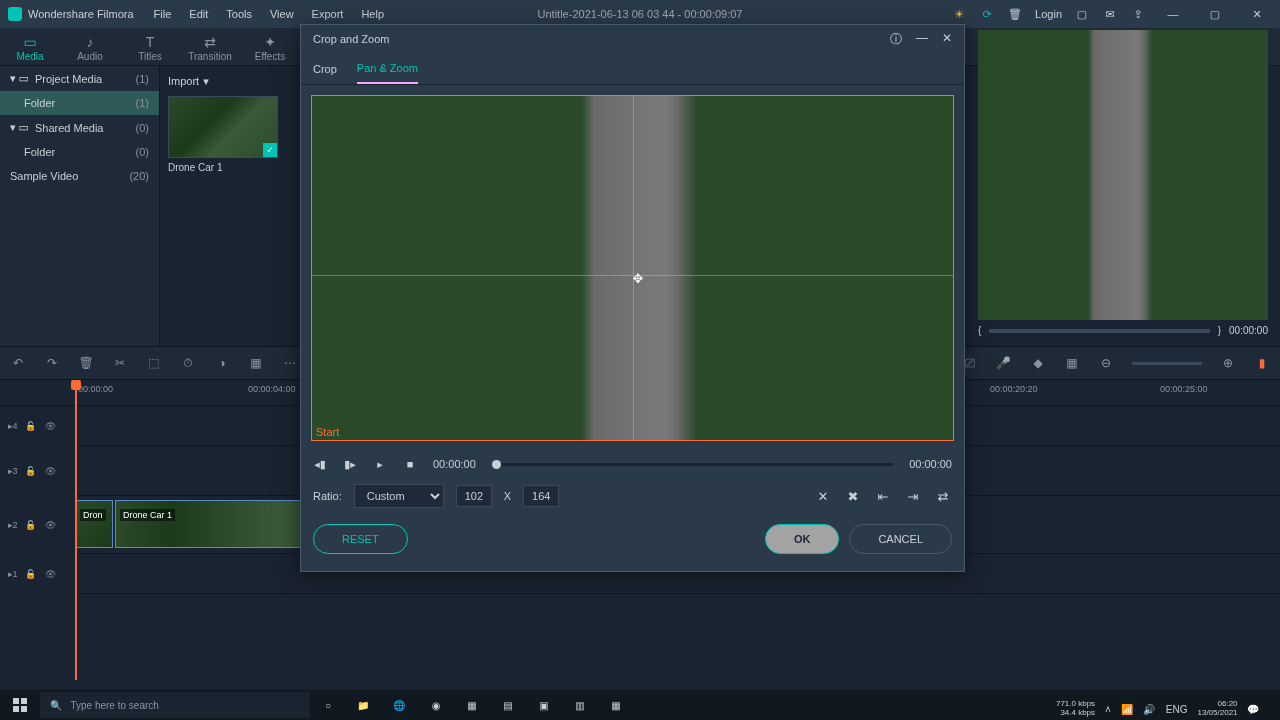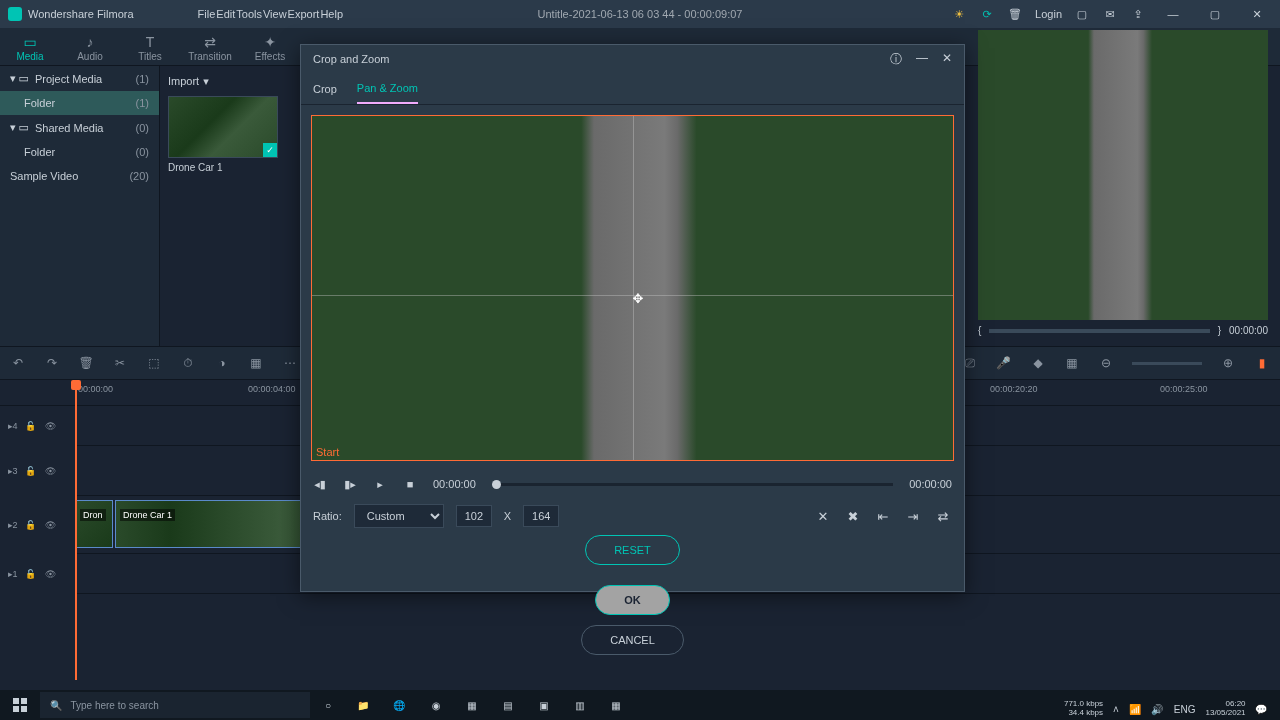--- a/index.html
+++ b/index.html
@@ -2,21 +2,21 @@
 <html><head>
 <meta charset="utf-8">
 <style>
 * { margin: 0; padding: 0; box-sizing: border-box; font-family: Arial, sans-serif; user-select: none; }
 body { width: 1280px; height: 720px; background: #1a2332; overflow: hidden; position: relative; }
 
 
 .titlebar { height: 28px; background: #2b3a4a; display: flex; align-items: center; padding: 0 8px; color: #c8d0d8; font-size: 11px; }
 .titlebar .logo { width: 14px; height: 14px; background: #00c4b4; border-radius: 3px; margin-right: 6px; }
 .titlebar .app-name { margin-right: 20px; }
-.titlebar .menu-items { display: flex; gap: 1px; margin-left: 44px; }
+.titlebar .menu-items { display: flex; gap: 18px; }
 .titlebar .menu-items span { cursor: pointer; }
 .titlebar .doc-title { position: absolute; left: 50%; transform: translateX(-50%); color: #a0a8b0; }
 .titlebar .right { margin-left: auto; display: flex; gap: 12px; align-items: center; }
 .titlebar .icon-btn { width: 16px; height: 16px; display: flex; align-items: center; justify-content: center; cursor: pointer; }
 .titlebar .win-btn { width: 30px; height: 20px; display: flex; align-items: center; justify-content: center; cursor: pointer; }
 
 
 .module-tabs { height: 38px; background: #1e2a38; display: flex; align-items: center; border-bottom: 1px solid #0f1620; }
 .module-tab { display: flex; flex-direction: column; align-items: center; width: 60px; color: #8a94a0; font-size: 10px; cursor: pointer; padding-top: 2px; }
 .module-tab.active { color: #00c4b4; }
@@ -63,21 +63,21 @@
 .track.tall { height: 58px; }
 .track.short { height: 40px; }
 .track-header { position: absolute; left: -75px; width: 75px; height: 100%; display: flex; align-items: center; gap: 8px; padding-left: 8px; color: #8a94a0; font-size: 9px; }
 .track-header span { cursor: pointer; }
 
 .clip { position: absolute; left: 0; width: 385px; height: 48px; border: 1px solid #5a8aca; background: linear-gradient(90deg, #2a4a2a, #1a3a1a, #2a4a2a, #3a5a3a, #2a4a2a, #1a3a1a, #2a4a2a, #3a5a3a); top: 4px; }
 .clip-small { position: absolute; left: 0; width: 38px; height: 48px; border: 1px solid #5a8aca; background: linear-gradient(135deg, #2a4a2a, #1a3a1a); top: 4px; }
 .clip .clip-label, .clip-small .clip-label { position: absolute; top: 2px; left: 4px; font-size: 9px; color: #fff; background: rgba(0,0,0,0.5); padding: 1px 3px; margin-top: 6px; }
 
 
-.modal { position: absolute; top: 44px; left: 300px; width: 665px; height: 548px; background: #2b3a48; border: 1px solid #4a5a6a; box-shadow: 0 4px 20px rgba(0,0,0,0.5); z-index: 100; color: #c8d0d8; }
+.modal { position: absolute; top: 24px; left: 300px; width: 665px; height: 548px; background: #2b3a48; border: 1px solid #4a5a6a; box-shadow: 0 4px 20px rgba(0,0,0,0.5); z-index: 100; color: #c8d0d8; }
 .modal-header { height: 28px; display: flex; align-items: center; padding: 0 12px; font-size: 11px; justify-content: space-between; }
 .modal-header .right-icons { display: flex; gap: 14px; }
 .modal-header .right-icons span { cursor: pointer; font-size: 12px; }
 .modal-tabs { height: 32px; display: flex; align-items: center; padding: 0 12px; gap: 20px; font-size: 11px; border-bottom: 1px solid #1a2430; }
 .modal-tabs .tab { padding: 8px 0; cursor: pointer; }
 .modal-tabs .tab.active { color: #00c4b4; border-bottom: 2px solid #f0abfc; }
 
 .modal-preview { margin: 10px; height: 346px; position: relative; border: 1px solid #ff6b35; background: linear-gradient(90deg, #2a4a2a 0%, #2a4a2a 42%, #6a6a6a 44%, #7a7a7a 55%, #6a6a6a 57%, #2a4a2a 60%, #2a4a2a 100%); overflow: hidden; }
 .crosshair-v { position: absolute; left: 50%; top: 0; width: 1px; height: 100%; background: rgba(200,200,200,0.4); }
 .crosshair-h { position: absolute; top: 52%; left: 0; width: 100%; height: 1px; background: rgba(200,200,200,0.4); }
@@ -97,31 +97,31 @@
 .modal-playback .scrubber { flex: 1; height: 3px; background: #1a2430; position: relative; }
 .modal-playback .scrubber::before { content: ''; position: absolute; left: 0; top: -3px; width: 9px; height: 9px; background: #c8d0d8; border-radius: 50%; }
 
 .modal-ratio { height: 38px; display: flex; align-items: center; padding: 0 12px; gap: 12px; font-size: 11px; }
 .modal-ratio select, .modal-ratio input { background: #1e2a38; border: 1px solid #3a4a5a; color: #c8d0d8; padding: 4px 8px; font-size: 11px; }
 .modal-ratio select { width: 90px; }
 .modal-ratio input { width: 36px; text-align: center; }
 .modal-ratio .spacer { flex: 1; }
 .modal-ratio .ratio-icon { cursor: pointer; font-size: 13px; width: 18px; text-align: center; }
 
-.modal-footer { height: 48px; display: flex; align-items: center; padding: 0 12px; gap: 10px; flex-direction: column; }
+.modal-footer { height: 48px; display: flex; align-items: center; padding: 0 12px; gap: 10px; }
 .modal-footer .spacer { flex: 1; }
 .btn { padding: 8px 28px; border-radius: 16px; font-size: 11px; cursor: pointer; border: 1px solid #4a5a6a; background: transparent; color: #c8d0d8; }
 .btn.primary { background: #a3a3a3; color: #1a2332; border-color: #00c4b4; font-weight: bold; }
 .btn.outline { border-color: #00c4b4; color: #00c4b4; }
 
 
 .taskbar { position: absolute; bottom: 0; left: 0; width: 1280px; height: 30px; background: #101820; display: flex; align-items: center; color: #c8d0d8; font-size: 10px; }
 .taskbar .start { width: 40px; height: 30px; display: flex; align-items: center; justify-content: center; cursor: pointer; }
 .taskbar .search { width: 270px; height: 26px; background: #1a2430; display: flex; align-items: center; padding: 0 10px; gap: 8px; color: #8a94a0; }
-.taskbar .tray { margin-left: auto; display: flex; align-items: center; gap: 10px; padding-right: 12px; margin-top: 8px; }
+.taskbar .tray { margin-left: auto; display: flex; align-items: center; gap: 10px; padding-right: 20px; margin-top: 8px; }
 .taskbar .tb-app { width: 36px; height: 30px; display: flex; align-items: center; justify-content: center; cursor: pointer; }
 .taskbar .stats { display: flex; flex-direction: column; font-size: 8px; line-height: 1.1; text-align: right; }
 
 svg { fill: currentColor; }
 </style>
 </head>
 <body>
 
 <div class="titlebar">
   <div class="logo"></div>

